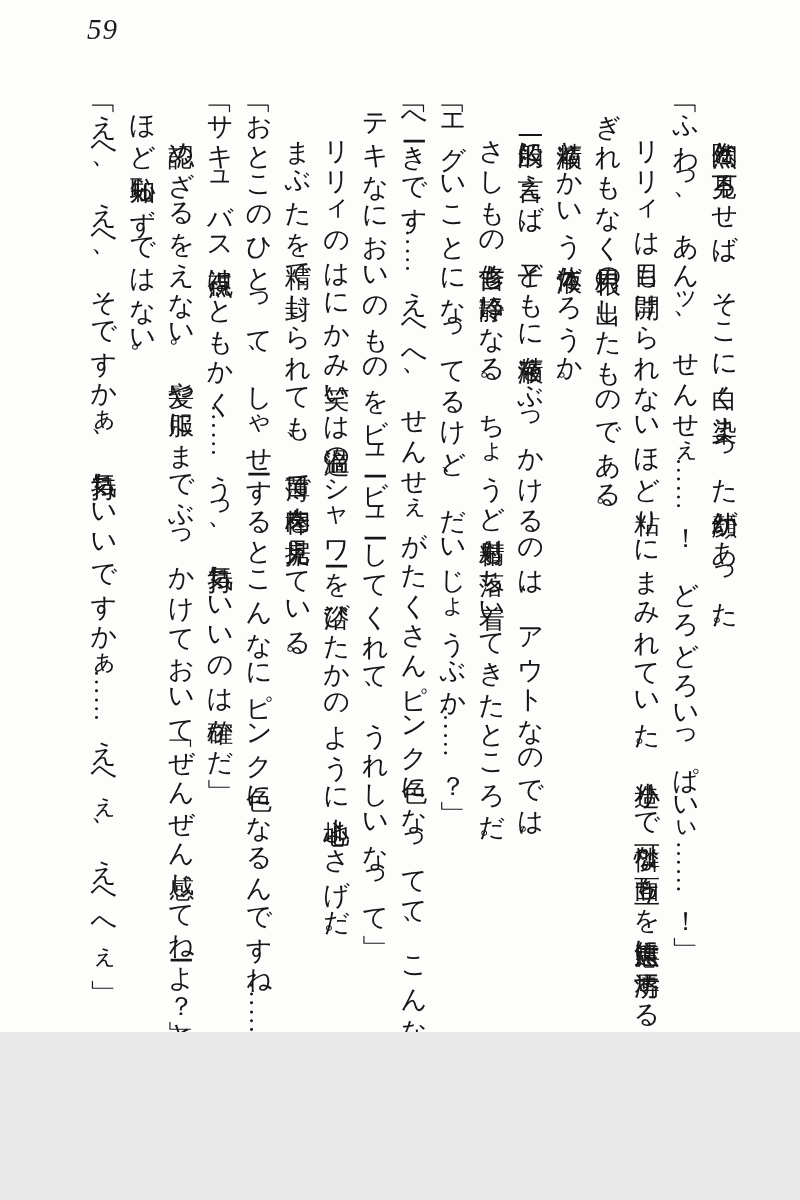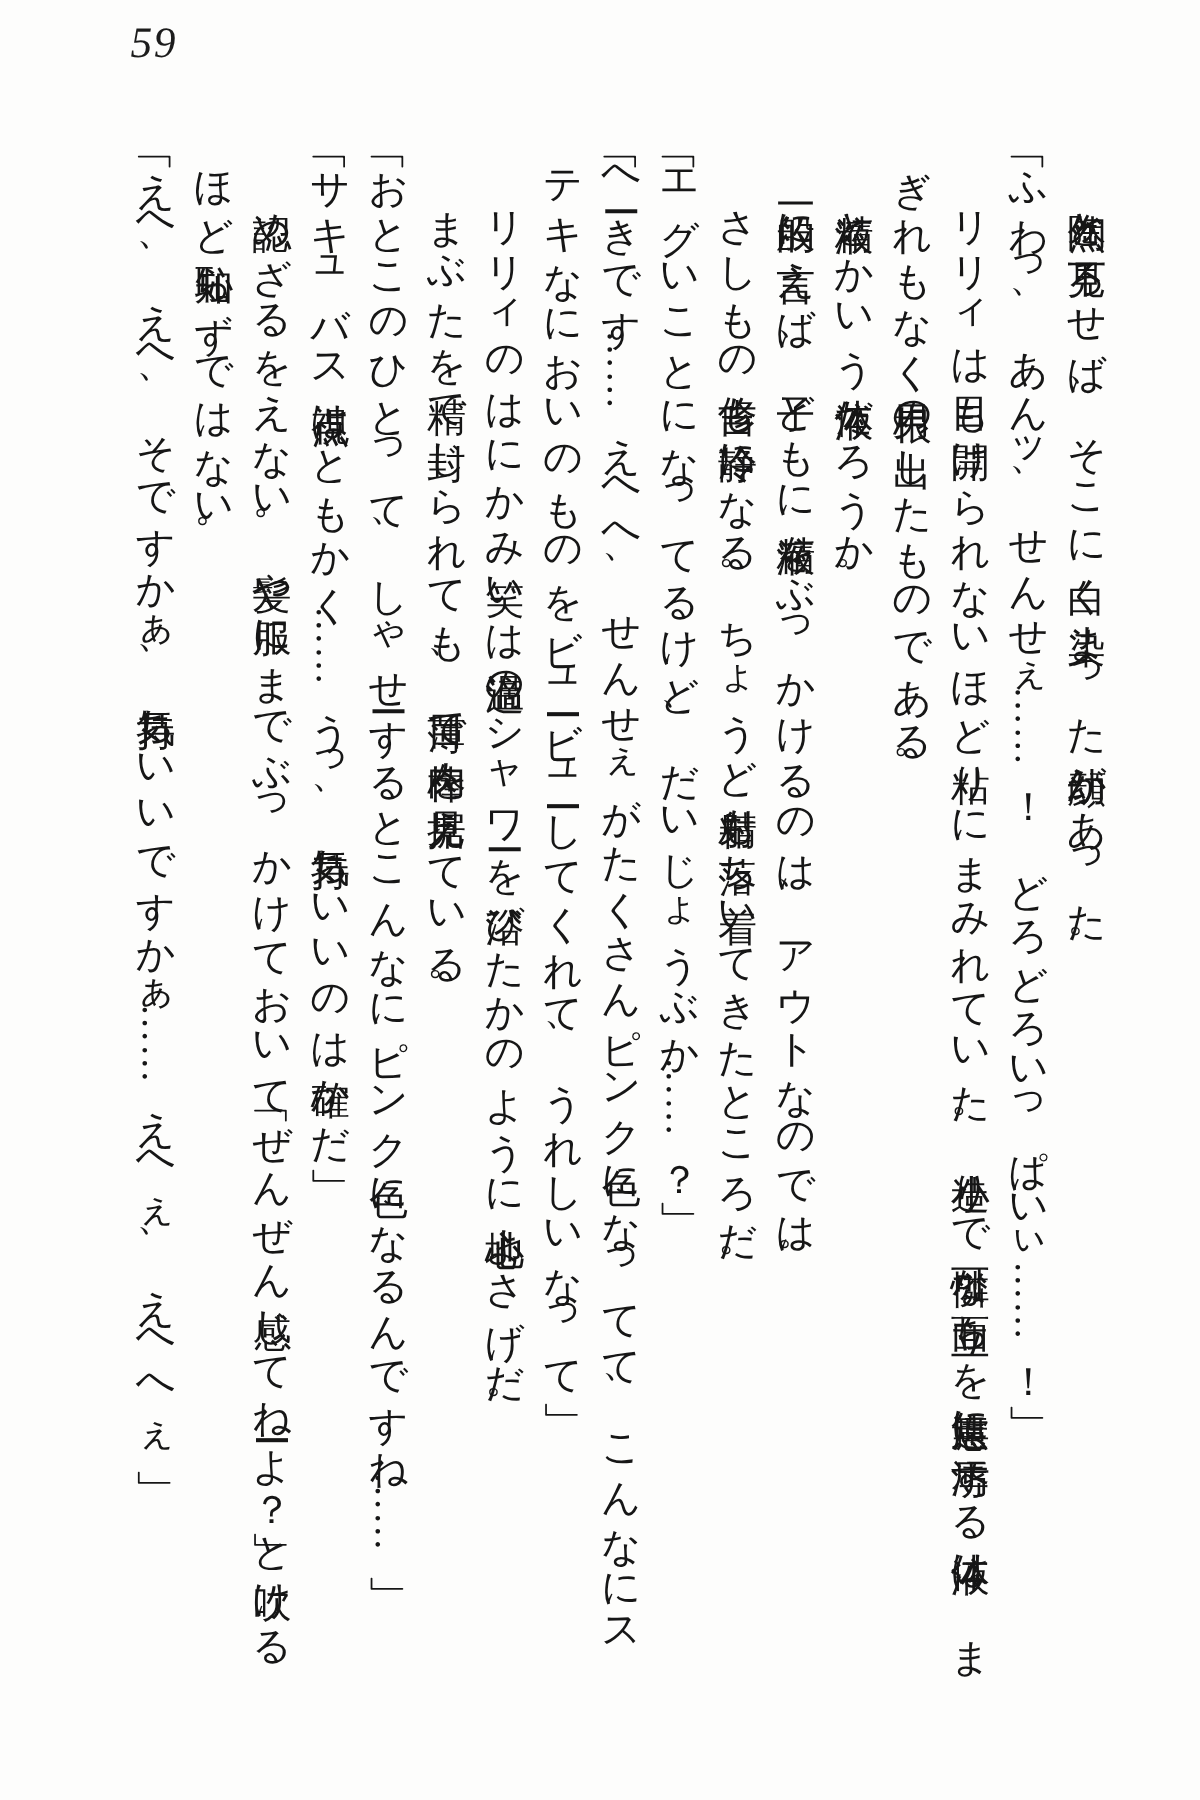--- a/index.html
+++ b/index.html
@@ -3,21 +3,21 @@
 <meta charset="utf-8">
 <style>
   html, body {
     margin: 0;
     padding: 0;
     background: #e8e8e8;
   }
   .page {
     position: relative;
     width: 800px;
-    height: 1200px;
+    height: 1032px;
     margin: 0 auto;
     background: #fdfdfc;
     overflow: hidden;
     font-family: "Liberation Serif", "DejaVu Serif", serif;
     color: #161616;
   }
   .page-number {
     position: absolute;
     top: 13px;
     left: 87px;

